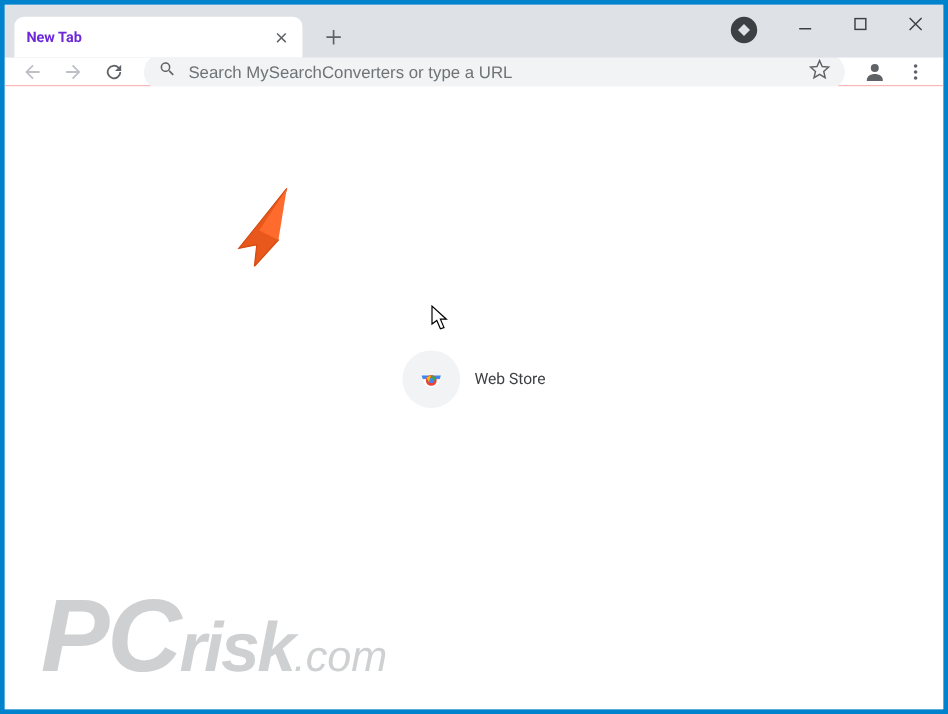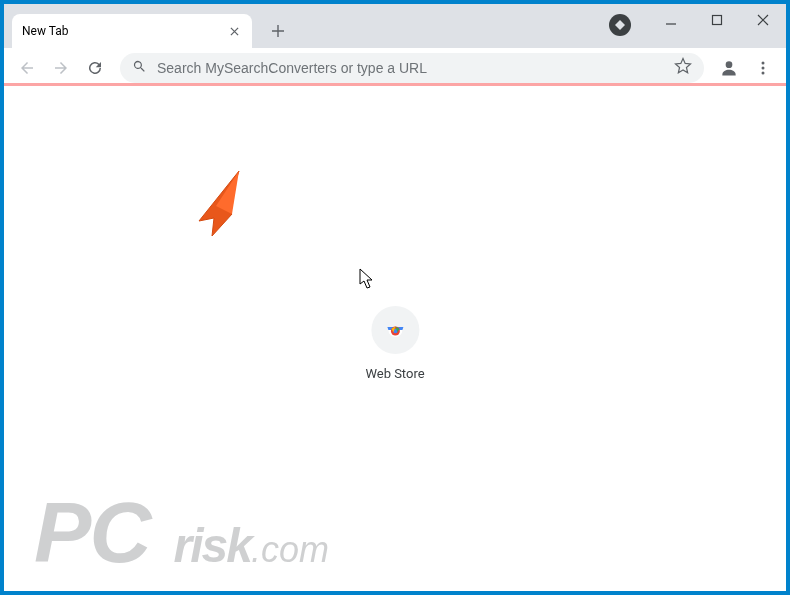--- a/index.html
+++ b/index.html
@@ -31,22 +31,23 @@
       height: 34px;
       width: 240px;
       margin-left: 8px;
       display: flex;
       align-items: center;
       padding: 0 10px;
       position: relative;
     }
     .tab-title {
       font-size: 12px;
-      color: #000000;
+      color: #6d28d9;
       flex: 1;
+      font-weight: bold;
     }
     .tab-close {
       width: 16px; height: 16px;
       display: flex; align-items: center; justify-content: center;
       color: #5f6368;
       font-size: 15px;
       cursor: pointer;
       border-radius: 50%;
     }
     .new-tab-btn {
@@ -75,25 +76,25 @@
       display: flex; align-items: center; justify-content: center;
     }
     .ext-badge svg { fill: #dee1e6; }
     .wc-btn {
       width: 46px;
       display: flex; align-items: center; justify-content: center;
       color: #3c4043;
       cursor: pointer;
     }
     .toolbar {
-      height: 38px;
+      height: 24px;
       background: #fff;
-      border-bottom: 3px solid #fca5a5;
-      display: flex;
-      align-items: flex-end;
+      border-bottom: 1px solid #fca5a5;
+      display: flex;
+      align-items: center;
       padding: 0 8px;
       gap: 4px;
     }
     .nav-btn {
       width: 30px; height: 30px;
       display: flex; align-items: center; justify-content: center;
       color: #5f6368;
       border-radius: 50%;
       cursor: pointer;
     }
@@ -137,21 +138,20 @@
       flex: 1;
       background: #fff;
       position: relative;
     }
     .shortcut {
       position: absolute;
       left: 50%;
       top: 220px;
       transform: translateX(-50%);
       display: flex;
-      flex-direction: column;
       align-items: center;
       gap: 12px;
       cursor: pointer;
     }
     .shortcut-icon {
       width: 48px; height: 48px;
       background: #f1f3f4;
       border-radius: 50%;
       display: flex; align-items: center; justify-content: center;
     }
@@ -180,21 +180,21 @@
       font-style: italic;
       font-weight: bold;
       color: #6b6f73;
       display: flex;
       align-items: baseline;
       pointer-events: none;
       letter-spacing: -2px;
     }
     .wm-p { font-size: 86px; line-height: 0.8; }
     .wm-c { font-size: 86px; line-height: 0.8; }
-    .wm-risk { font-size: 48px; margin-left: 24px; }
+    .wm-risk { font-size: 58px; }
     .wm-dom { font-size: 36px; font-weight: normal; letter-spacing: 0; }
   </style>
 </head>
 <body>
 
 <div class="window">
   <div class="titlebar">
     <div class="tab">
       <span class="tab-title">New Tab</span>
       <span class="tab-close">

